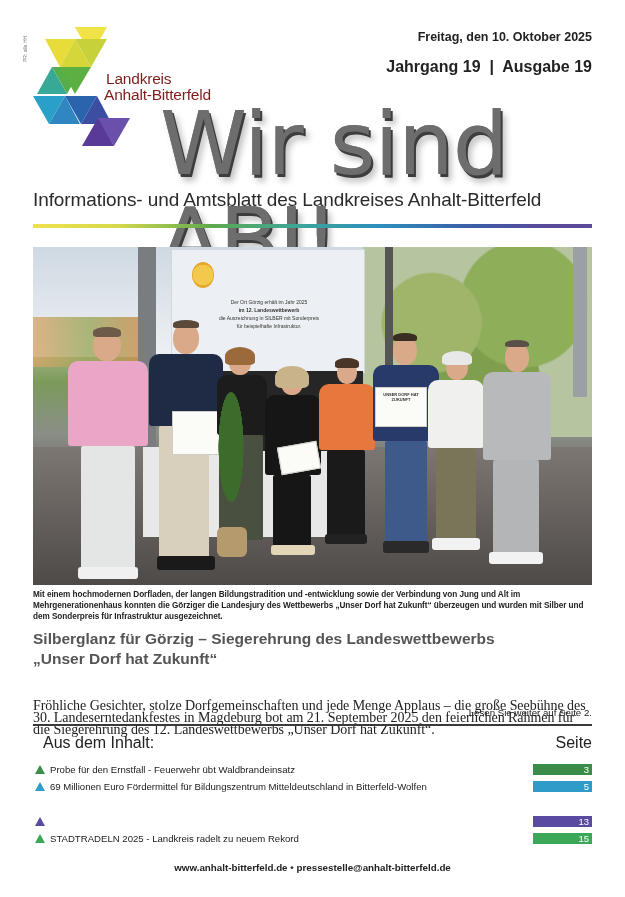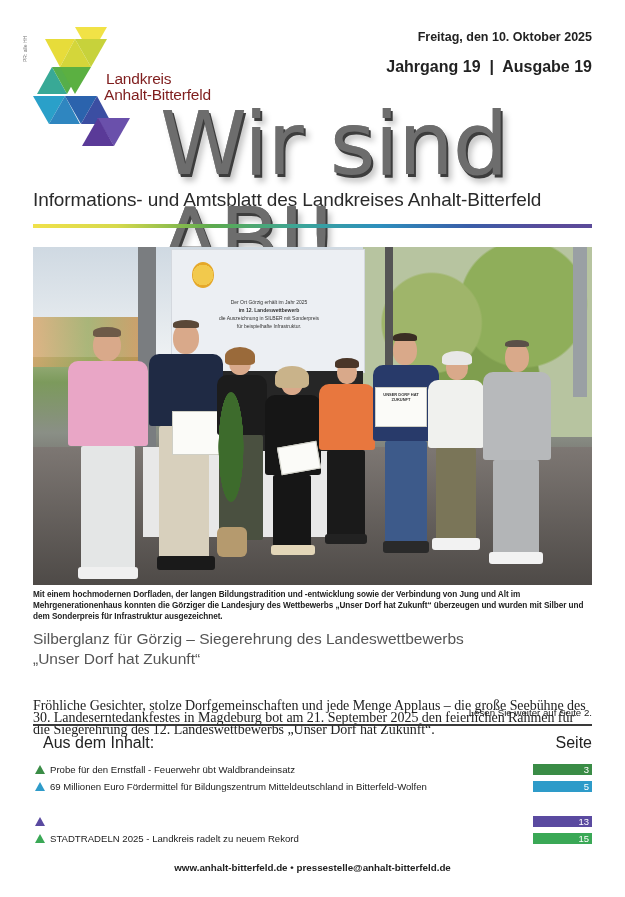--- a/index.html
+++ b/index.html
@@ -42,21 +42,21 @@
   .person .hair { position:absolute; border-radius:50% 50% 20% 20%; }
   .person .torso { position:absolute; border-radius:10px 10px 3px 3px; }
   .person .legs { position:absolute; border-radius:2px; }
   .person .shoes { position:absolute; border-radius:3px; }
 
   .cert { position:absolute; background:#fbfbf8; border:1px solid #cfcfc6; }
   .plant { position:absolute; }
 
   .caption { left: 33px; top: 589px; width: 560px; font-size: 8.2px; line-height: 11.2px; font-weight: bold; color: #222; letter-spacing: -0.05px; }
 
-  .headline { left: 33px; top: 629px; width: 560px; font-size: 15.5px; line-height: 20px; font-weight: normal; color: #555; }
+  .headline { left: 33px; top: 629px; width: 560px; font-size: 15.5px; line-height: 20px; font-weight: bold; color: #555; }
   .lead { left: 33px; top: 700px; width: 560px; font-size: 14px; line-height: 12px; color: #222; letter-spacing: -0.05px; font-family: Liberation Serif, serif; }
   .readmore { right: 33px; top: 707px; font-size: 9.7px; color: #222; }
 
   .divider { left: 33px; top: 724px; width: 559px; height: 2px; background: #3a3a3a; }
 
   .toc-title { left: 33px; top: 734px; font-size: 16px; color: #222; margin-left: 10px; }
   .toc-seite { right: 33px; top: 734px; font-size: 16px; color: #222; }
 
   .toc-item { left: 33px; width: 559px; height: 14px; }
   .toc-item .tri { position:absolute; left:2px; top:2px; width:0; height:0; border-left:5px solid transparent; border-right:5px solid transparent; border-bottom:9px solid #3a8c46; }

